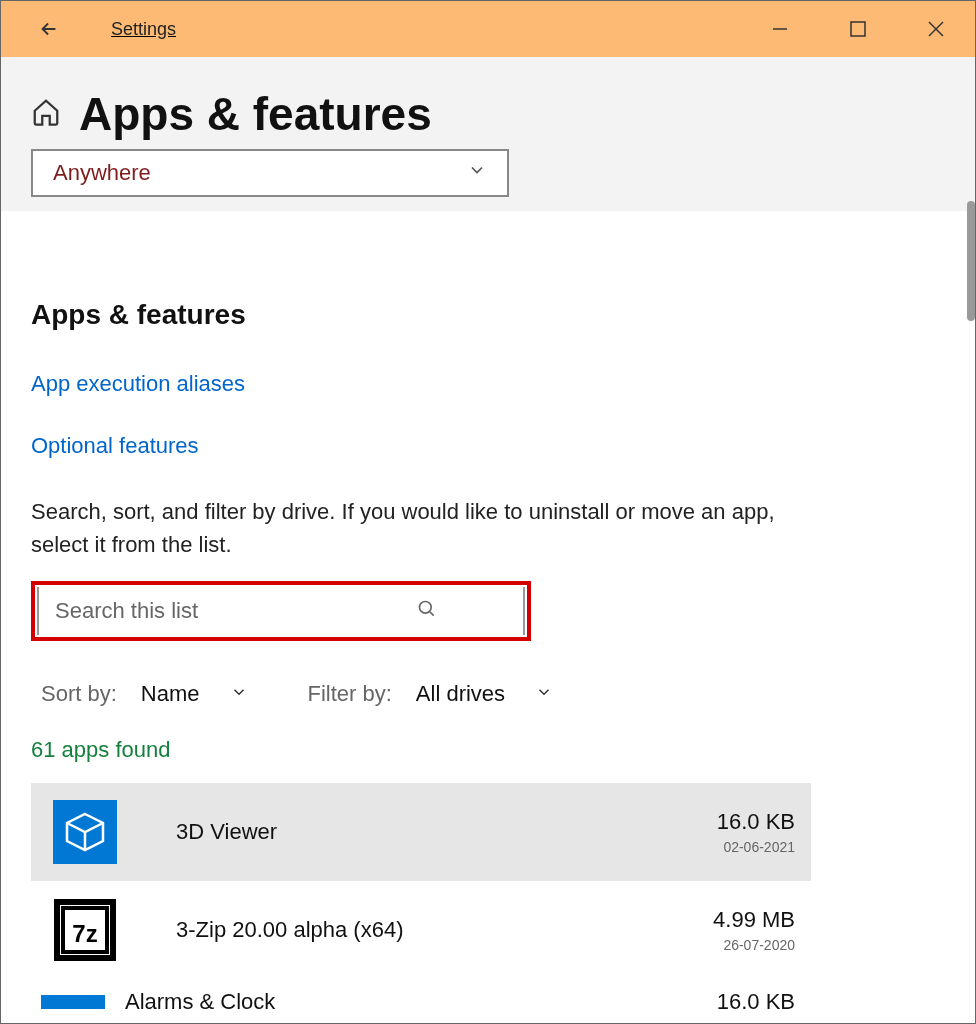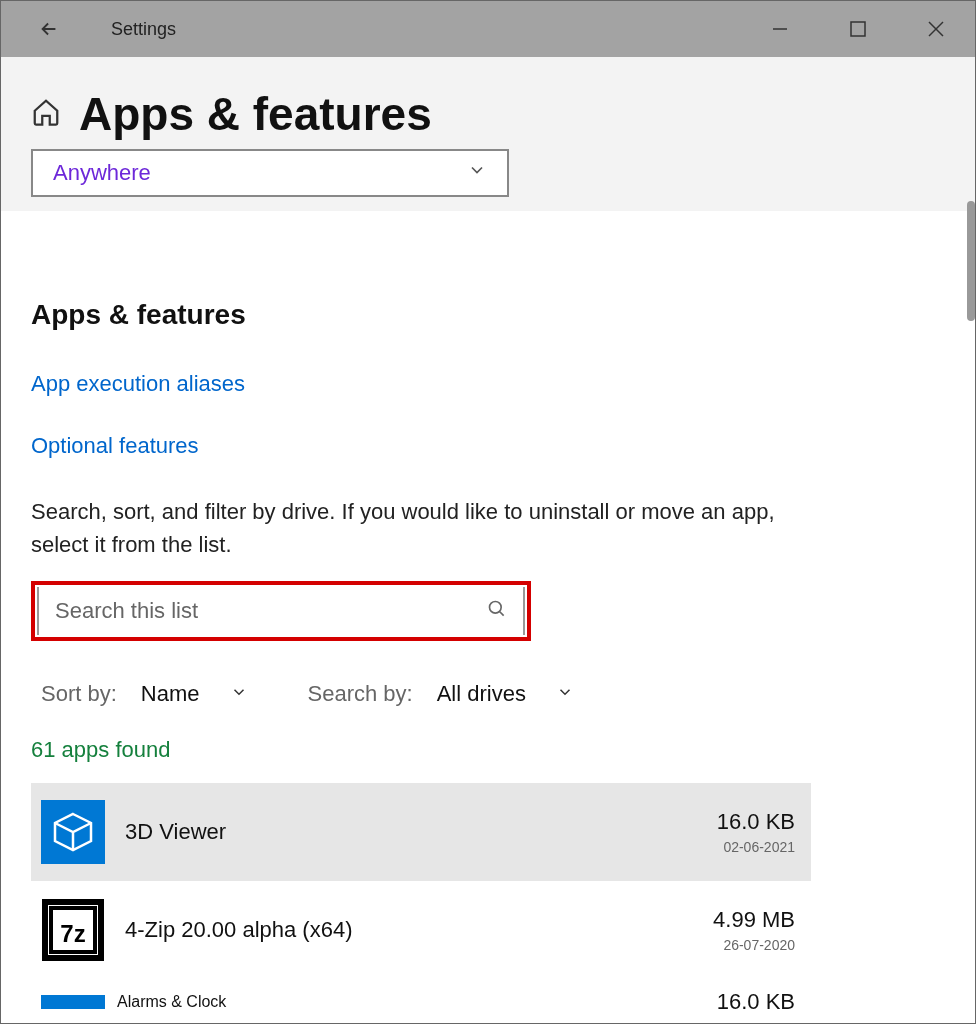--- a/index.html
+++ b/index.html
@@ -7,25 +7,26 @@
       font-family: "Segoe UI", sans-serif;
       width: 976px;
       height: 1024px;
       background: #fff;
       overflow: hidden;
       position: relative;
       border: 1px solid #666;
     }
     .titlebar {
       height: 56px;
-      background: #a3a3a3;
+      background: #fdba74;
       display: flex;
       align-items: center;
       padding-left: 28px;
       position: relative;
+      text-decoration: underline;
     }
     .back-arrow {
       width: 40px; height: 40px;
       display: flex; align-items: center; justify-content: center;
       cursor: pointer;
     }
     .app-title {
       font-size: 18px;
       color: #222;
       margin-left: 42px;
@@ -58,21 +59,21 @@
     }
     .dropdown-box {
       border: 2px solid #888;
       width: 478px;
       height: 48px;
       display: flex;
       align-items: center;
       justify-content: space-between;
       padding: 16px 20px;
       font-size: 22px;
-      color: #6d28d9;
+      color: #7f1d1d;
       background: #fff;
       margin-bottom: 12px;
       gap: 40px;
     }
     .content {
       padding: 40px 30px 0 30px;
       position: relative;
       height: calc(100% - 210px);
       overflow: hidden;
     }
@@ -105,21 +106,21 @@
     }
     .search-box {
       border-left: 2px solid #999;
       border-right: 2px solid #999;
       border-top: none;
       border-bottom: none;
       height: 48px;
       width: 100%;
       display: flex;
       align-items: center;
-      justify-content: space-between;
+      justify-content: flex-start;
       padding: 0 16px;
     }
     .search-box input {
       border: none;
       outline: none;
       font-size: 22px;
       color: #666;
       background: transparent;
       width: 80%;
     }
@@ -145,23 +146,24 @@
       font-size: 22px;
       color: #15803d;
       margin-bottom: 20px;
     }
     .app-list {
       width: 780px;
     }
     .app-row {
       display: flex;
       align-items: center;
-      padding: 14px 16px 14px 10px;
+      padding: 14px 16px 14px 22px;
       height: 98px;
       cursor: pointer;
+      gap: 39px;
     }
     .app-row.hover {
       background: #e6e6e6;
     }
     .app-icon {
       width: 64px; height: 64px;
       display: flex; align-items: center; justify-content: center;
       flex-shrink: 0;
       margin-right: 20px;
     }
@@ -179,21 +181,21 @@
     }
     .app-size { font-size: 22px; color: #111; }
     .app-date { font-size: 14px; color: #666; }
     .partial-row {
       padding-left: 10px;
       padding-top: 10px;
       display: flex;
       align-items: center;
       width: 780px;
     }
-    .partial-name { font-size: 16px; color: #111; margin-left: 12px; }
+    .partial-name { font-size: 22px; color: #111; margin-left: 20px; }
     .partial-size { font-size: 22px; color: #111; margin-left: auto; margin-right: 16px; }
     .scrollbar-track {
       position: absolute;
       right: 0;
       top: 200px;
       width: 8px;
       height: 120px;
       background: #999;
       border-radius: 4px;
     }
@@ -272,21 +274,21 @@
     <div class="sf-item">
       <span class="sf-label">Sort by:</span>
       <span class="sf-value">Name</span>
       <span class="sf-chevron">
         <svg width="18" height="18" viewBox="0 0 24 24" fill="none" stroke="#333" stroke-width="2">
             <path d="M6 9l6 6 6-6"></path>
           </svg>
       </span>
     </div>
     <div class="sf-item">
-      <span class="sf-label">Search by:</span>
+      <span class="sf-label">Filter by:</span>
       <span class="sf-value">All drives</span>
       <span class="sf-chevron">
         <svg width="18" height="18" viewBox="0 0 24 24" fill="none" stroke="#333" stroke-width="2">
             <path d="M6 9l6 6 6-6"></path>
           </svg>
       </span>
     </div>
   </div>
 
   <div class="apps-count">61 apps found</div>
@@ -315,21 +317,21 @@
     <div class="app-row">
       <div class="app-icon">
         <svg width="64" height="64" viewBox="0 0 64 64">
             <rect width="64" height="64" fill="#fff"></rect>
             <rect x="4" y="4" width="56" height="56" fill="none" stroke="#000" stroke-width="6"></rect>
             <rect x="10" y="10" width="44" height="44" fill="none" stroke="#000" stroke-width="4"></rect>
             <text x="32" y="44" font-family="Arial Black, sans-serif" font-size="24" font-weight="900" text-anchor="middle" fill="#000">7z</text>
           </svg>
       </div>
       <div class="app-info">
-        <span class="app-name">4-Zip 20.00 alpha (x64)</span>
+        <span class="app-name">3-Zip 20.00 alpha (x64)</span>
       </div>
       <div class="app-meta">
         <span class="app-size">4.99 MB</span>
         <span class="app-date">26-07-2020</span>
       </div>
     </div>
 
   </div>
 
   <div class="partial-row">

